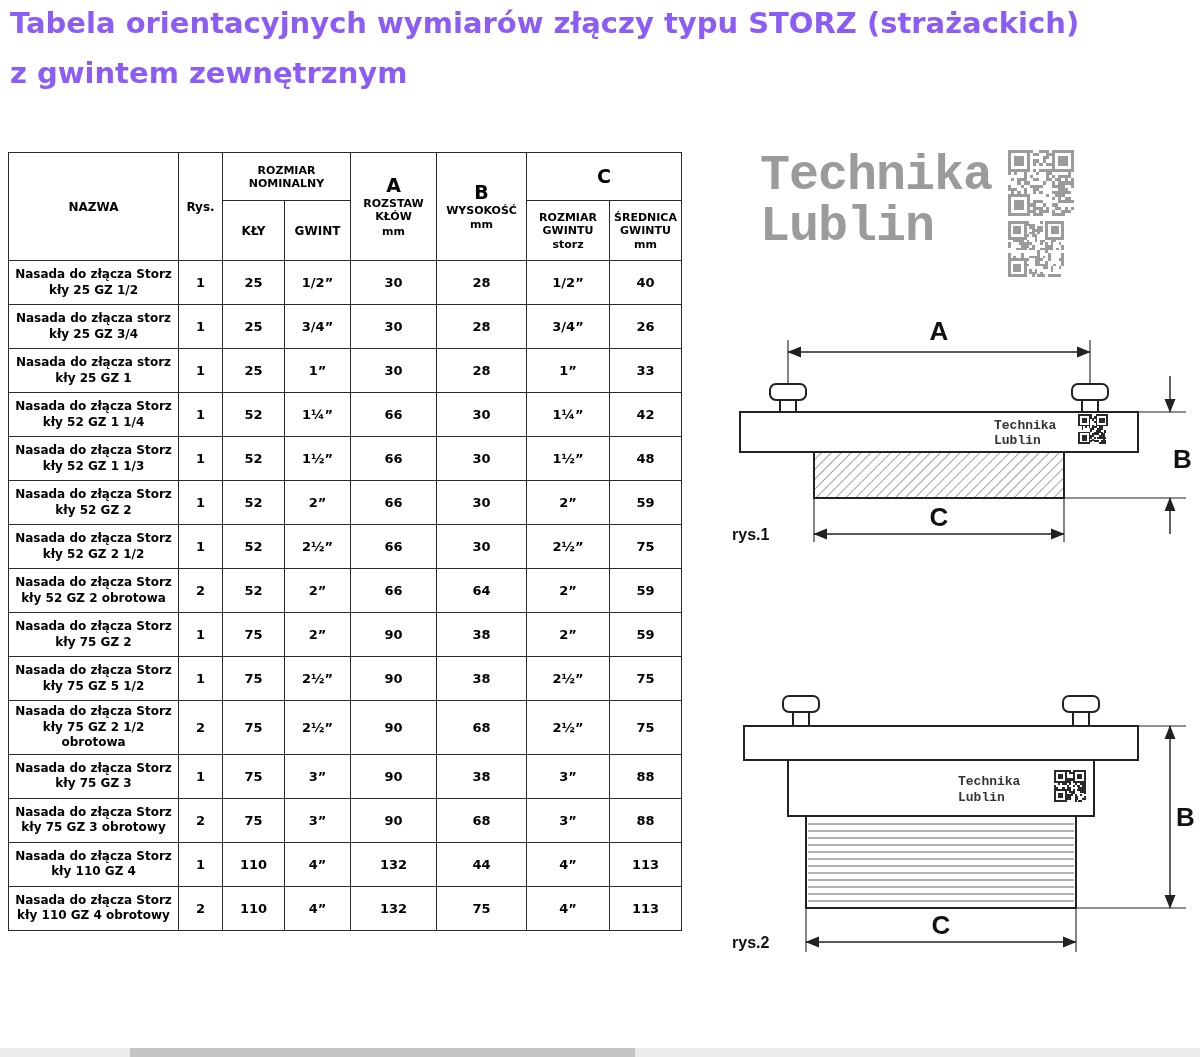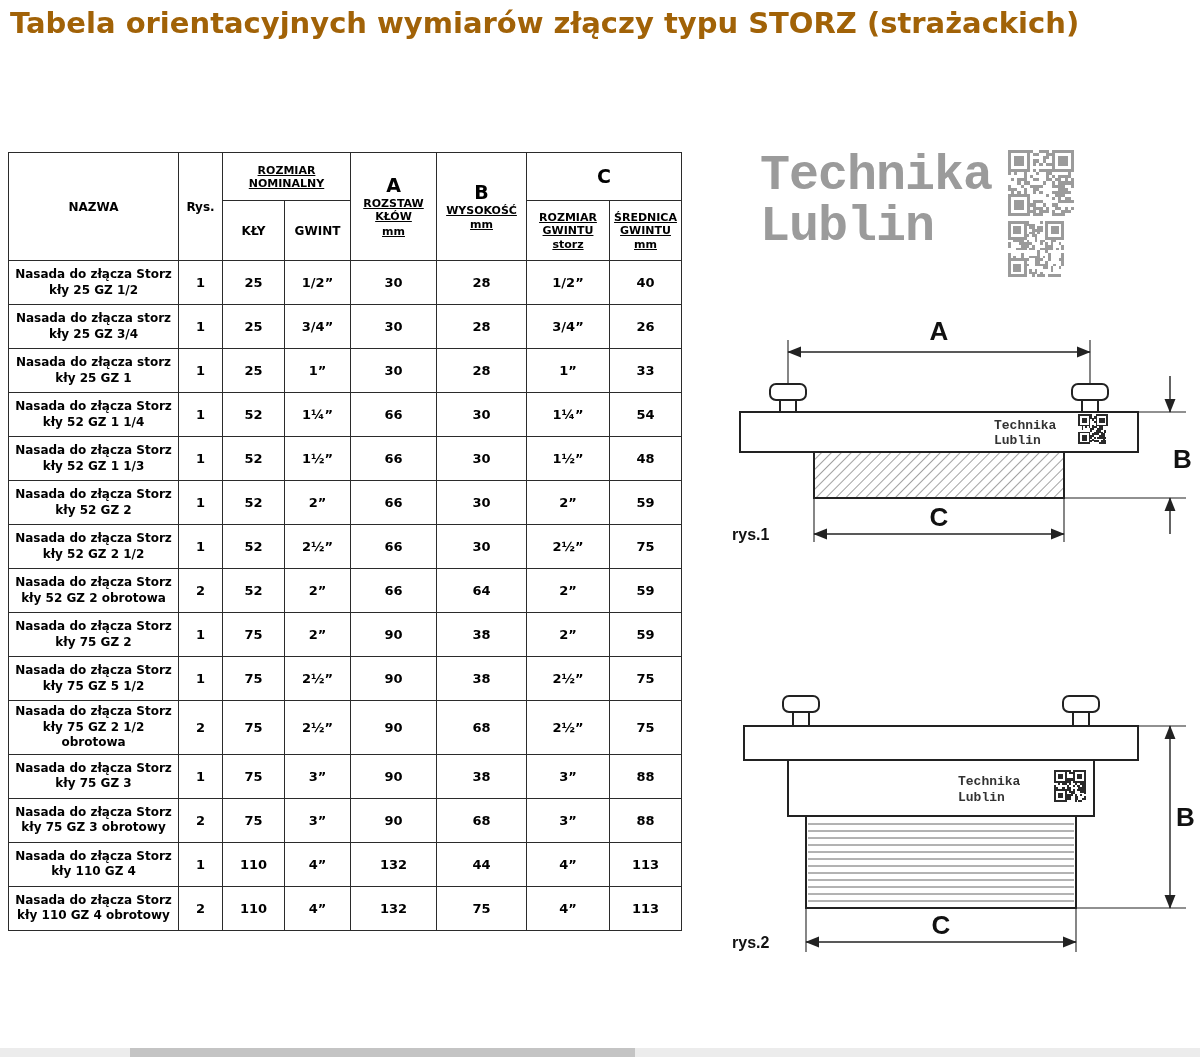--- a/index.html
+++ b/index.html
@@ -2,35 +2,35 @@
 <html><head>
 <meta charset="utf-8">
 <style>
   * { box-sizing: border-box; margin: 0; padding: 0; }
   html,body { background:#fff; }
   body {
     width:1200px; height:1057px; position:relative; overflow:hidden;
     font-family:"DejaVu Sans","Liberation Sans",sans-serif; color:#000;
   }
   .title { position:absolute; left:10px; top:6px; width:1150px; }
-  .title-line { font-size:29px; font-weight:600; line-height:1.18; color:#a16207; }
+  .title-line { font-size:29px; font-weight:600; line-height:1.18; color:#8b5cf6; }
   .title-line + .title-line { margin-top:16px; }
 
   
   .table-wrap { position:absolute; left:8px; top:152px; width:673px; }
   table { border-collapse:collapse; table-layout:fixed; width:673px; }
   th, td {
     border:1px solid #2b2b2b; text-align:center; vertical-align:middle;
     font-weight:bold; padding:3px 3px;
   }
   thead tr.hrow1 th { height:48px; }
   thead tr.hrow2 th { height:60px; }
   th { font-size:12px; }
   .hdr-letter { font-size:19px; font-weight:bold; line-height:1.1; }
-  .hdr-sub { font-size:11px; font-weight:bold; line-height:1.2; margin-top:1px;text-decoration:underline; }
+  .hdr-sub { font-size:11px; font-weight:bold; line-height:1.2; margin-top:1px; }
   tbody td { font-size:13px; height:44px; }
   tbody td.name-cell { font-size:12px; line-height:1.3; padding:3px 6px;margin-top:16px; }
 
   
   .logo { position:absolute; left:760px; top:150px; display:flex; align-items:flex-start; gap:16px; }
   .logo-text { font-family:"Liberation Mono","DejaVu Sans Mono",monospace; font-weight:bold;
                font-size:50px; line-height:1.02; color:#9b9b9b; letter-spacing:-1px; }
   .logo-qrs { display:flex; flex-direction:column; gap:5px; color:#9b9b9b; }
   .qr-box svg { display:block; }
 
@@ -49,20 +49,21 @@
 
   
   .hscrollbar { position:absolute; left:0; bottom:0; width:1200px; height:9px; background:#ececec; }
   .hscroll-thumb { position:absolute; left:130px; top:0; width:505px; height:9px; background:#c4c4c4; }
 </style>
 </head>
 <body>
 
 <div class="title">
   <div class="title-line">Tabela orientacyjnych wymiarów złączy typu STORZ (strażackich)</div>
+  <div class="title-line">z gwintem zewnętrznym</div>
 </div>
 
 <div class="table-wrap">
   <table>
     <colgroup>
       <col style="width:170px">
         <col style="width:44px">
         <col style="width:62px">
         <col style="width:66px">
       <col style="width:86px">
@@ -136,21 +137,21 @@
           <td>33</td>
         </tr>
         <tr>
           <td class="name-cell">Nasada do złącza Storz kły 52 GZ 1 1/4</td>
           <td>1</td>
           <td>52</td>
           <td>1¼”</td>
           <td>66</td>
           <td>30</td>
           <td>1¼”</td>
-          <td>54</td>
+          <td>42</td>
         </tr>
         <tr>
           <td class="name-cell">Nasada do złącza Storz kły 52 GZ 1 1/3</td>
           <td>1</td>
           <td>52</td>
           <td>1½”</td>
           <td>66</td>
           <td>30</td>
           <td>1½”</td>
           <td>48</td>

